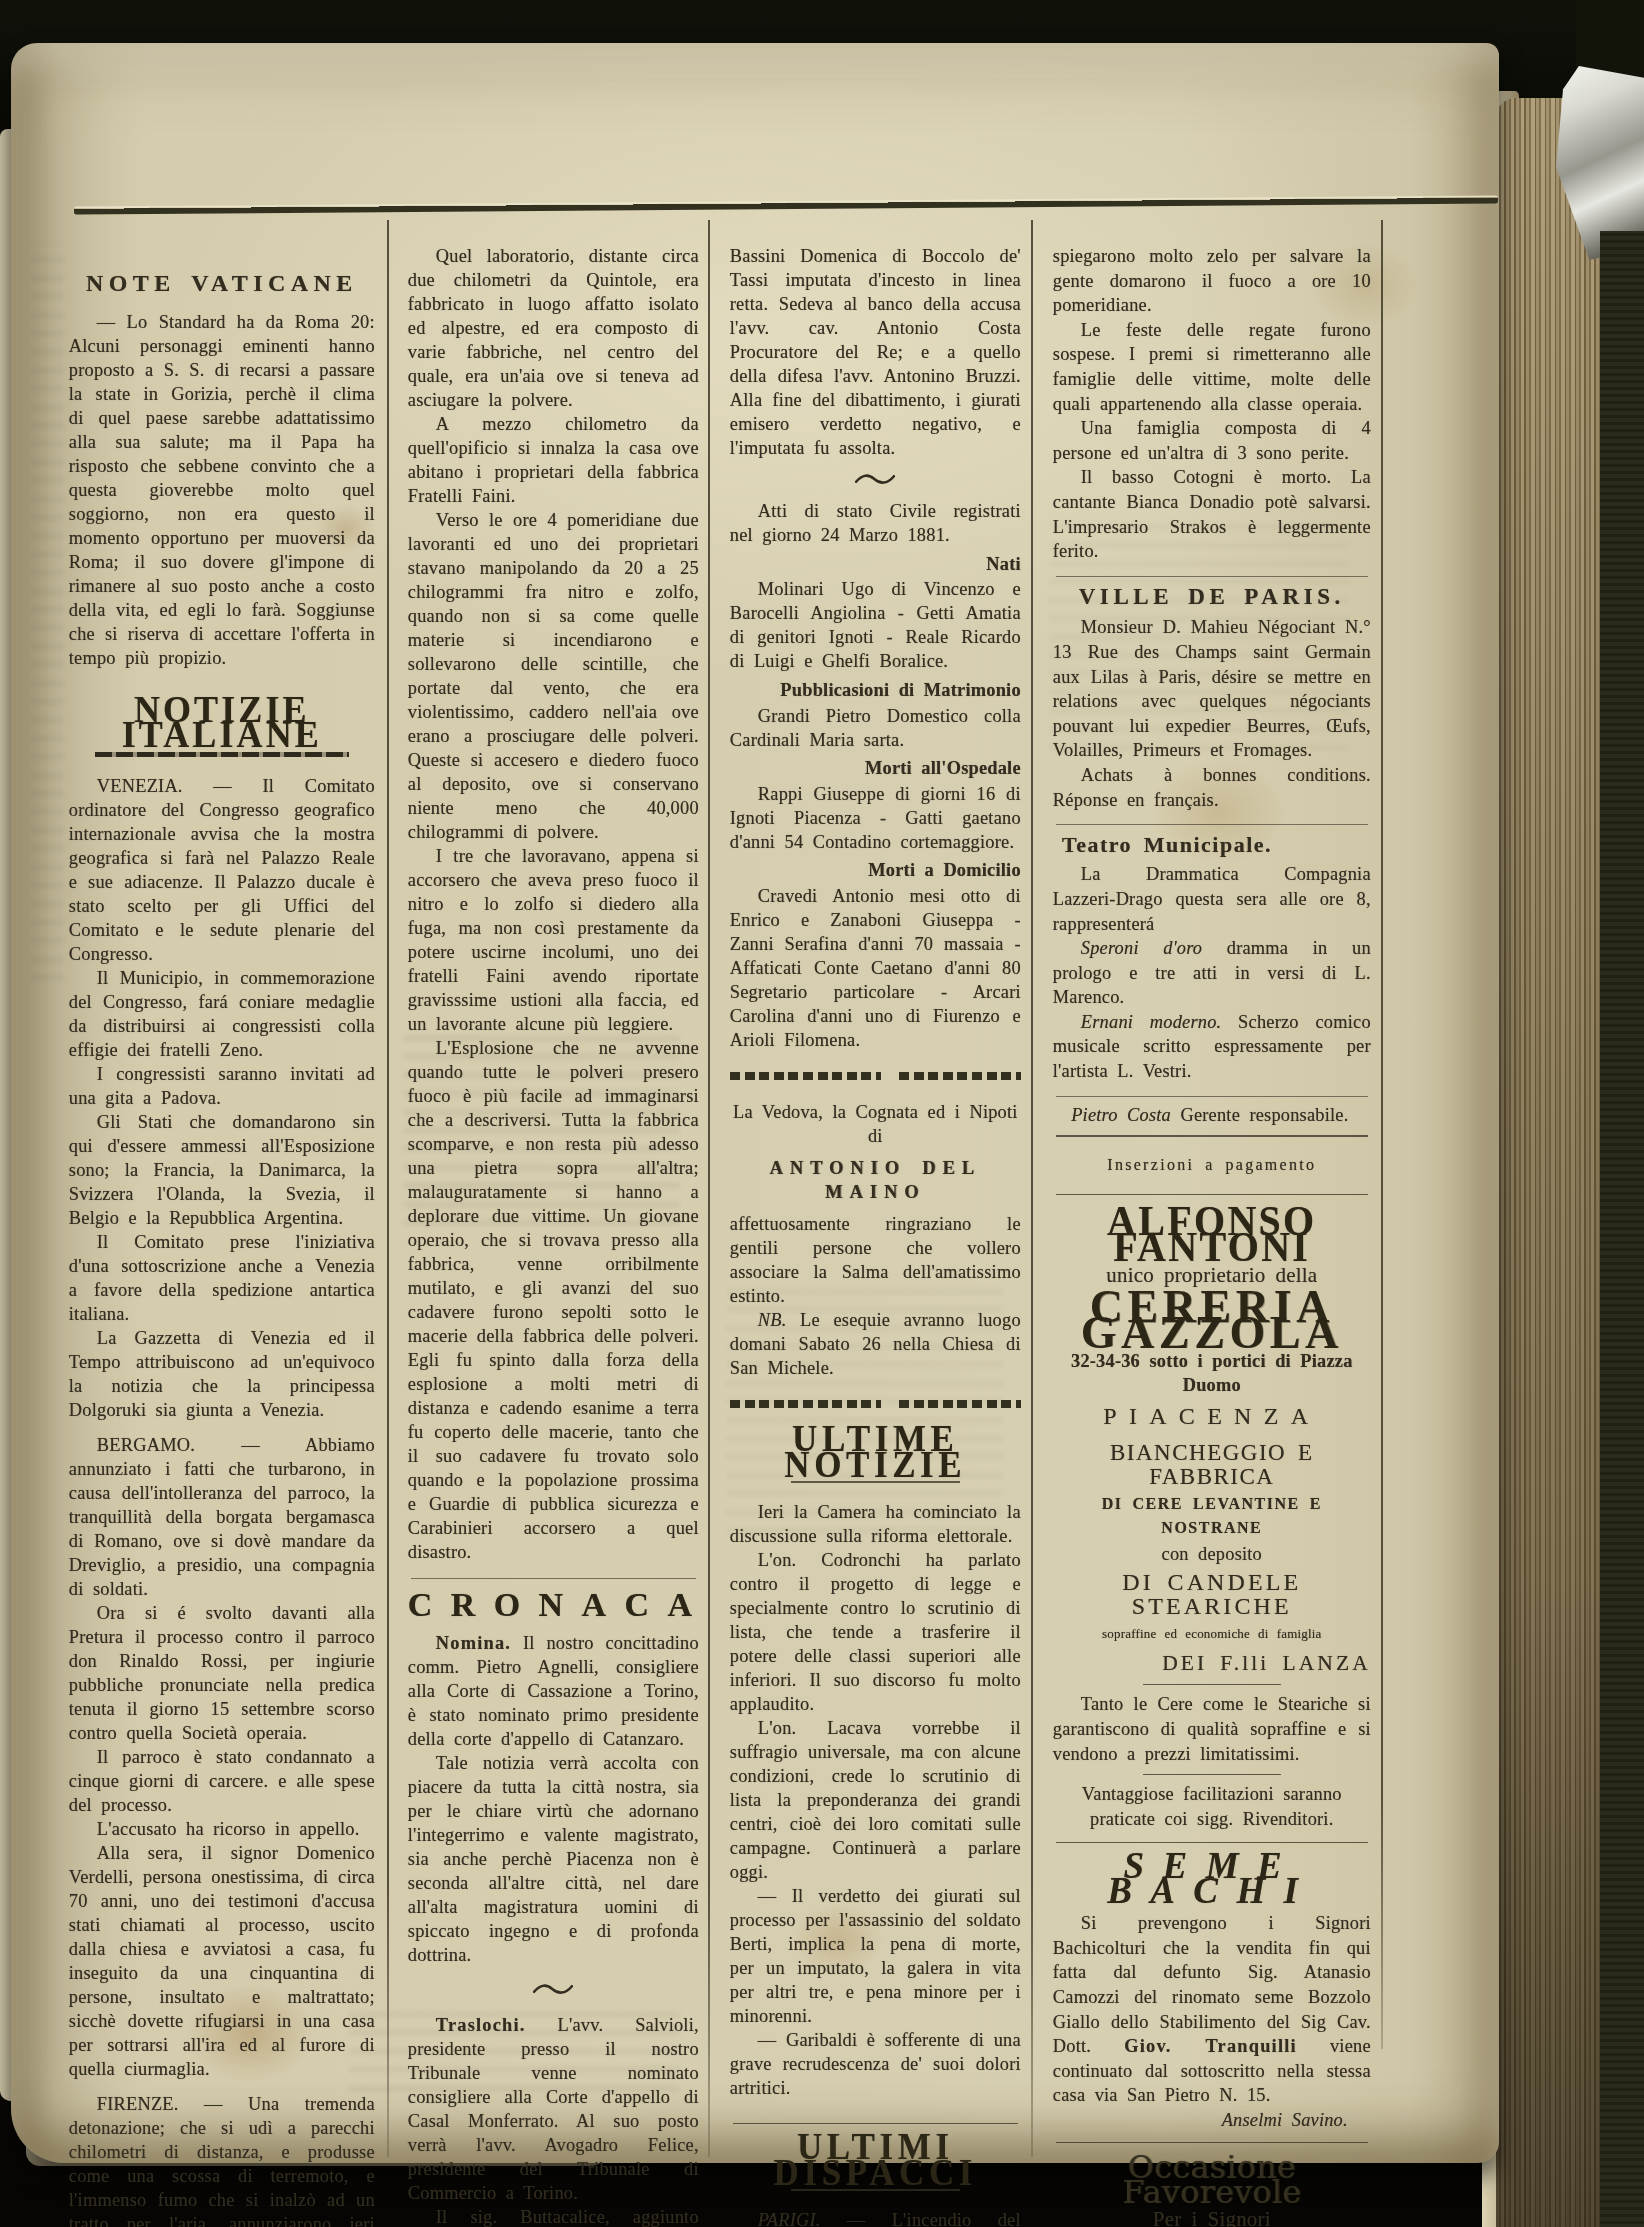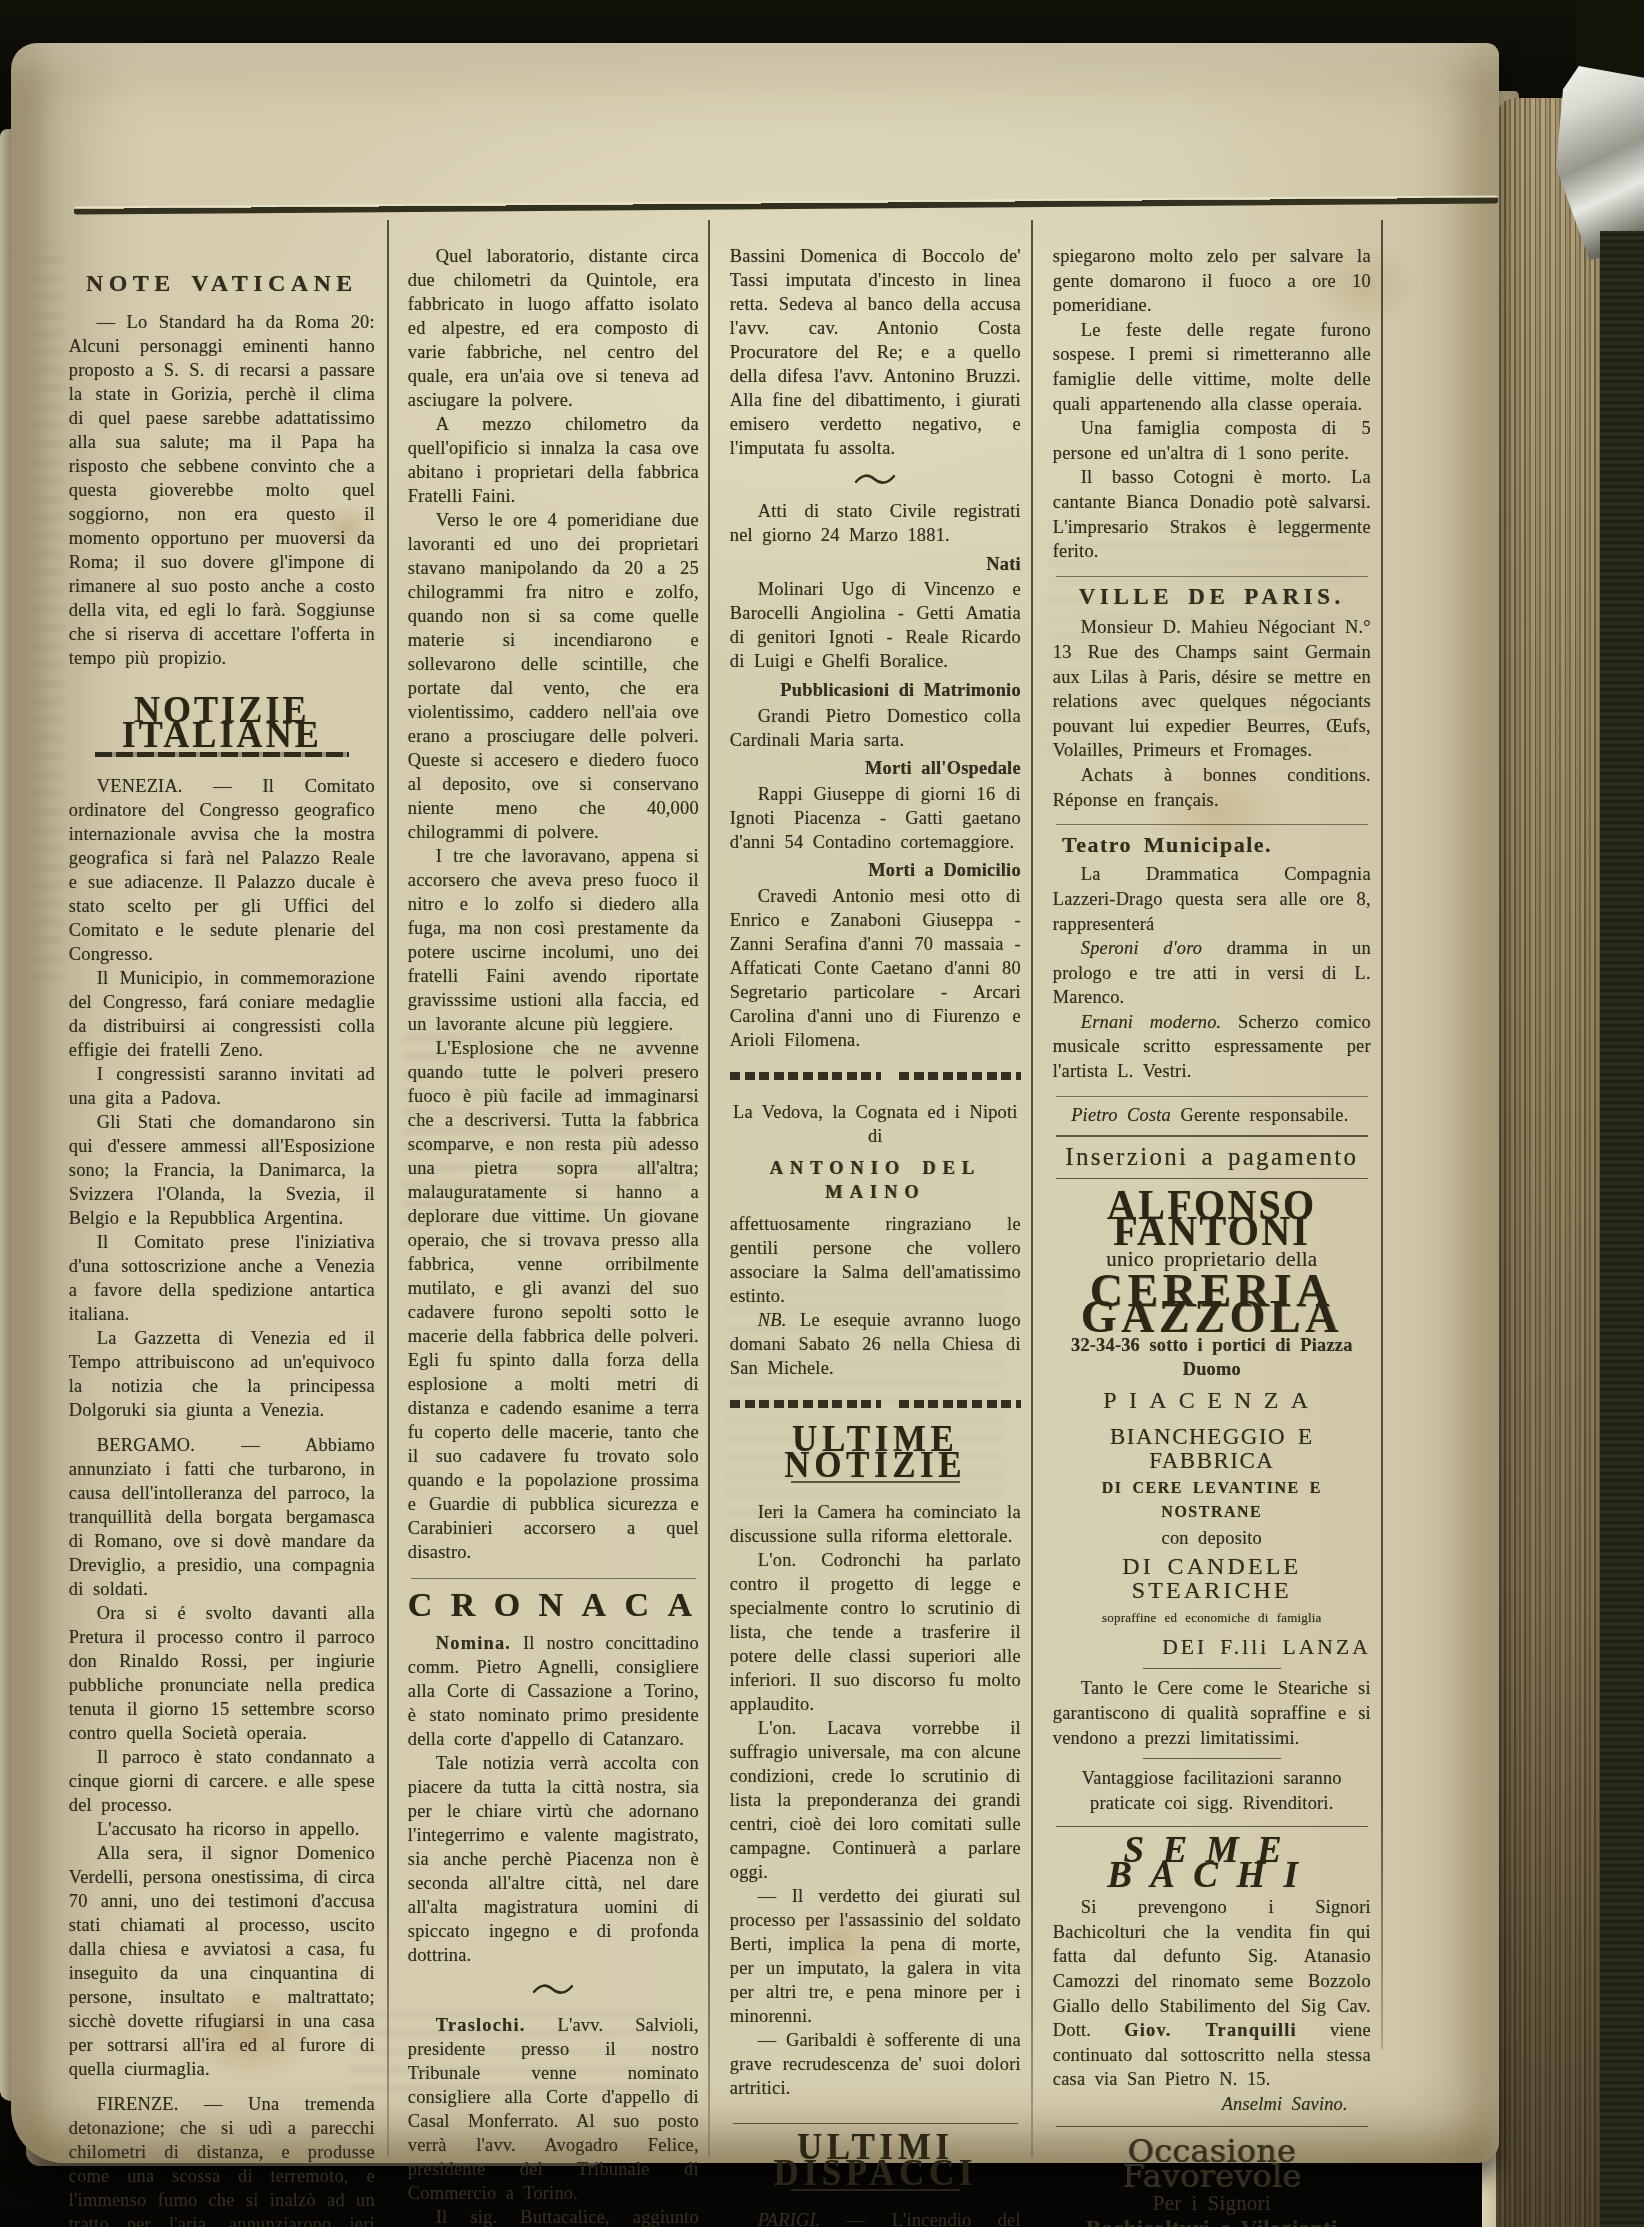--- a/index.html
+++ b/index.html
@@ -239,39 +239,39 @@
       <hr class="rule" style="margin:23px auto 7.7px;">
       <h1 class="h-news">ULTIMI DISPACCI</h1>
       <hr class="rule short">
 
       <p class="p"><i class="lead">PARIGI.</i><span> — L'incendio del Teatro di Nizza fu cagionato dall'esplosione del gaz. Credesi che i morti sieno numerosissimi. Dall'interno del Teatro verso le 3 ant, si erano estratti 59 cadaveri. L'esplosione produsse istantaneamente una completa oscurità. I marini con le pompe delle navi della squadra di Villafranca, subito accorsi,</span></p>
     </section>
 
     <section class="col col4">
       <p class="p cont">spiegarono molto zelo per salvare la gente domarono il fuoco a ore 10 pomeridiane.</p>
       <p class="p">Le feste delle regate furono sospese. I premi si rimetteranno alle famiglie delle vittime, molte delle quali appartenendo alla classe operaia.</p>
-      <p class="p">Una famiglia composta di 5 persone ed un'altra di 1 sono perite.</p>
+      <p class="p">Una famiglia composta di 4 persone ed un'altra di 3 sono perite.</p>
       <p class="p">Il basso Cotogni è morto. La cantante Bianca Donadio potè salvarsi. L'impresario Strakos è leggermente ferito.</p>
 
       <hr class="rule light" style="margin:12.3px auto 7.7px;">
       <h2 class="h-ville">VILLE DE PARIS.</h2>
       <p class="p">Monsieur D. Mahieu Négociant N.° 13 Rue des Champs saint Germain aux Lilas à Paris, désire se mettre en relations avec quelques négociants pouvant lui expedier Beurres, Œufs, Volailles, Primeurs et Fromages.</p>
       <p class="p">Achats à bonnes conditions. Réponse en français.</p>
 
       <hr class="rule light" style="margin:12.3px auto 7.7px;">
       <h2 class="h-teatro">Teatro Municipale.</h2>
       <p class="p">La Drammatica Compagnia Lazzeri-Drago questa sera alle ore 8, rappresenterá</p>
       <p class="p"><i class="lead">Speroni d'oro</i><span> dramma in un prologo e tre atti in versi di L. Marenco.</span></p>
       <p class="p"><i class="lead">Ernani moderno.</i><span> Scherzo comico musicale scritto espressamente per l'artista L. Vestri.</span></p>
 
       <hr class="rule light" style="margin:12.3px auto 6.1px;">
       <p class="p" style="text-indent:18.4px;"><i class="lead">Pietro Costa</i><span> Gerente responsabile.</span></p>
 
       <hr class="rule" style="margin:7.7px auto 4.6px;border-top-width:2.3px;">
-      <p class="p center" style="font-size:25px;letter-spacing:2.3px;margin:8px 0;">Inserzioni a pagamento</p>
+      <p class="p center" style="font-size:16px;letter-spacing:2.3px;margin:16px 0;">Inserzioni a pagamento</p>
       <hr class="rule" style="margin:4.6px auto 3.1px;">
 
       <div>
         <p class="ad-title-xl">ALFONSO FANTONI</p>
         <p class="ad-sub">unico proprietario della</p>
         <p class="ad-brand">CERERIA GAZZOLA</p>
         <p class="ad-addr">32-34-36 sotto i portici di Piazza Duomo</p>
         <p class="ad-city">PIACENZA</p>
         <p class="ad-l1">BIANCHEGGIO E FABBRICA</p>
         <p class="ad-l2">DI CERE LEVANTINE E NOSTRANE</p>

